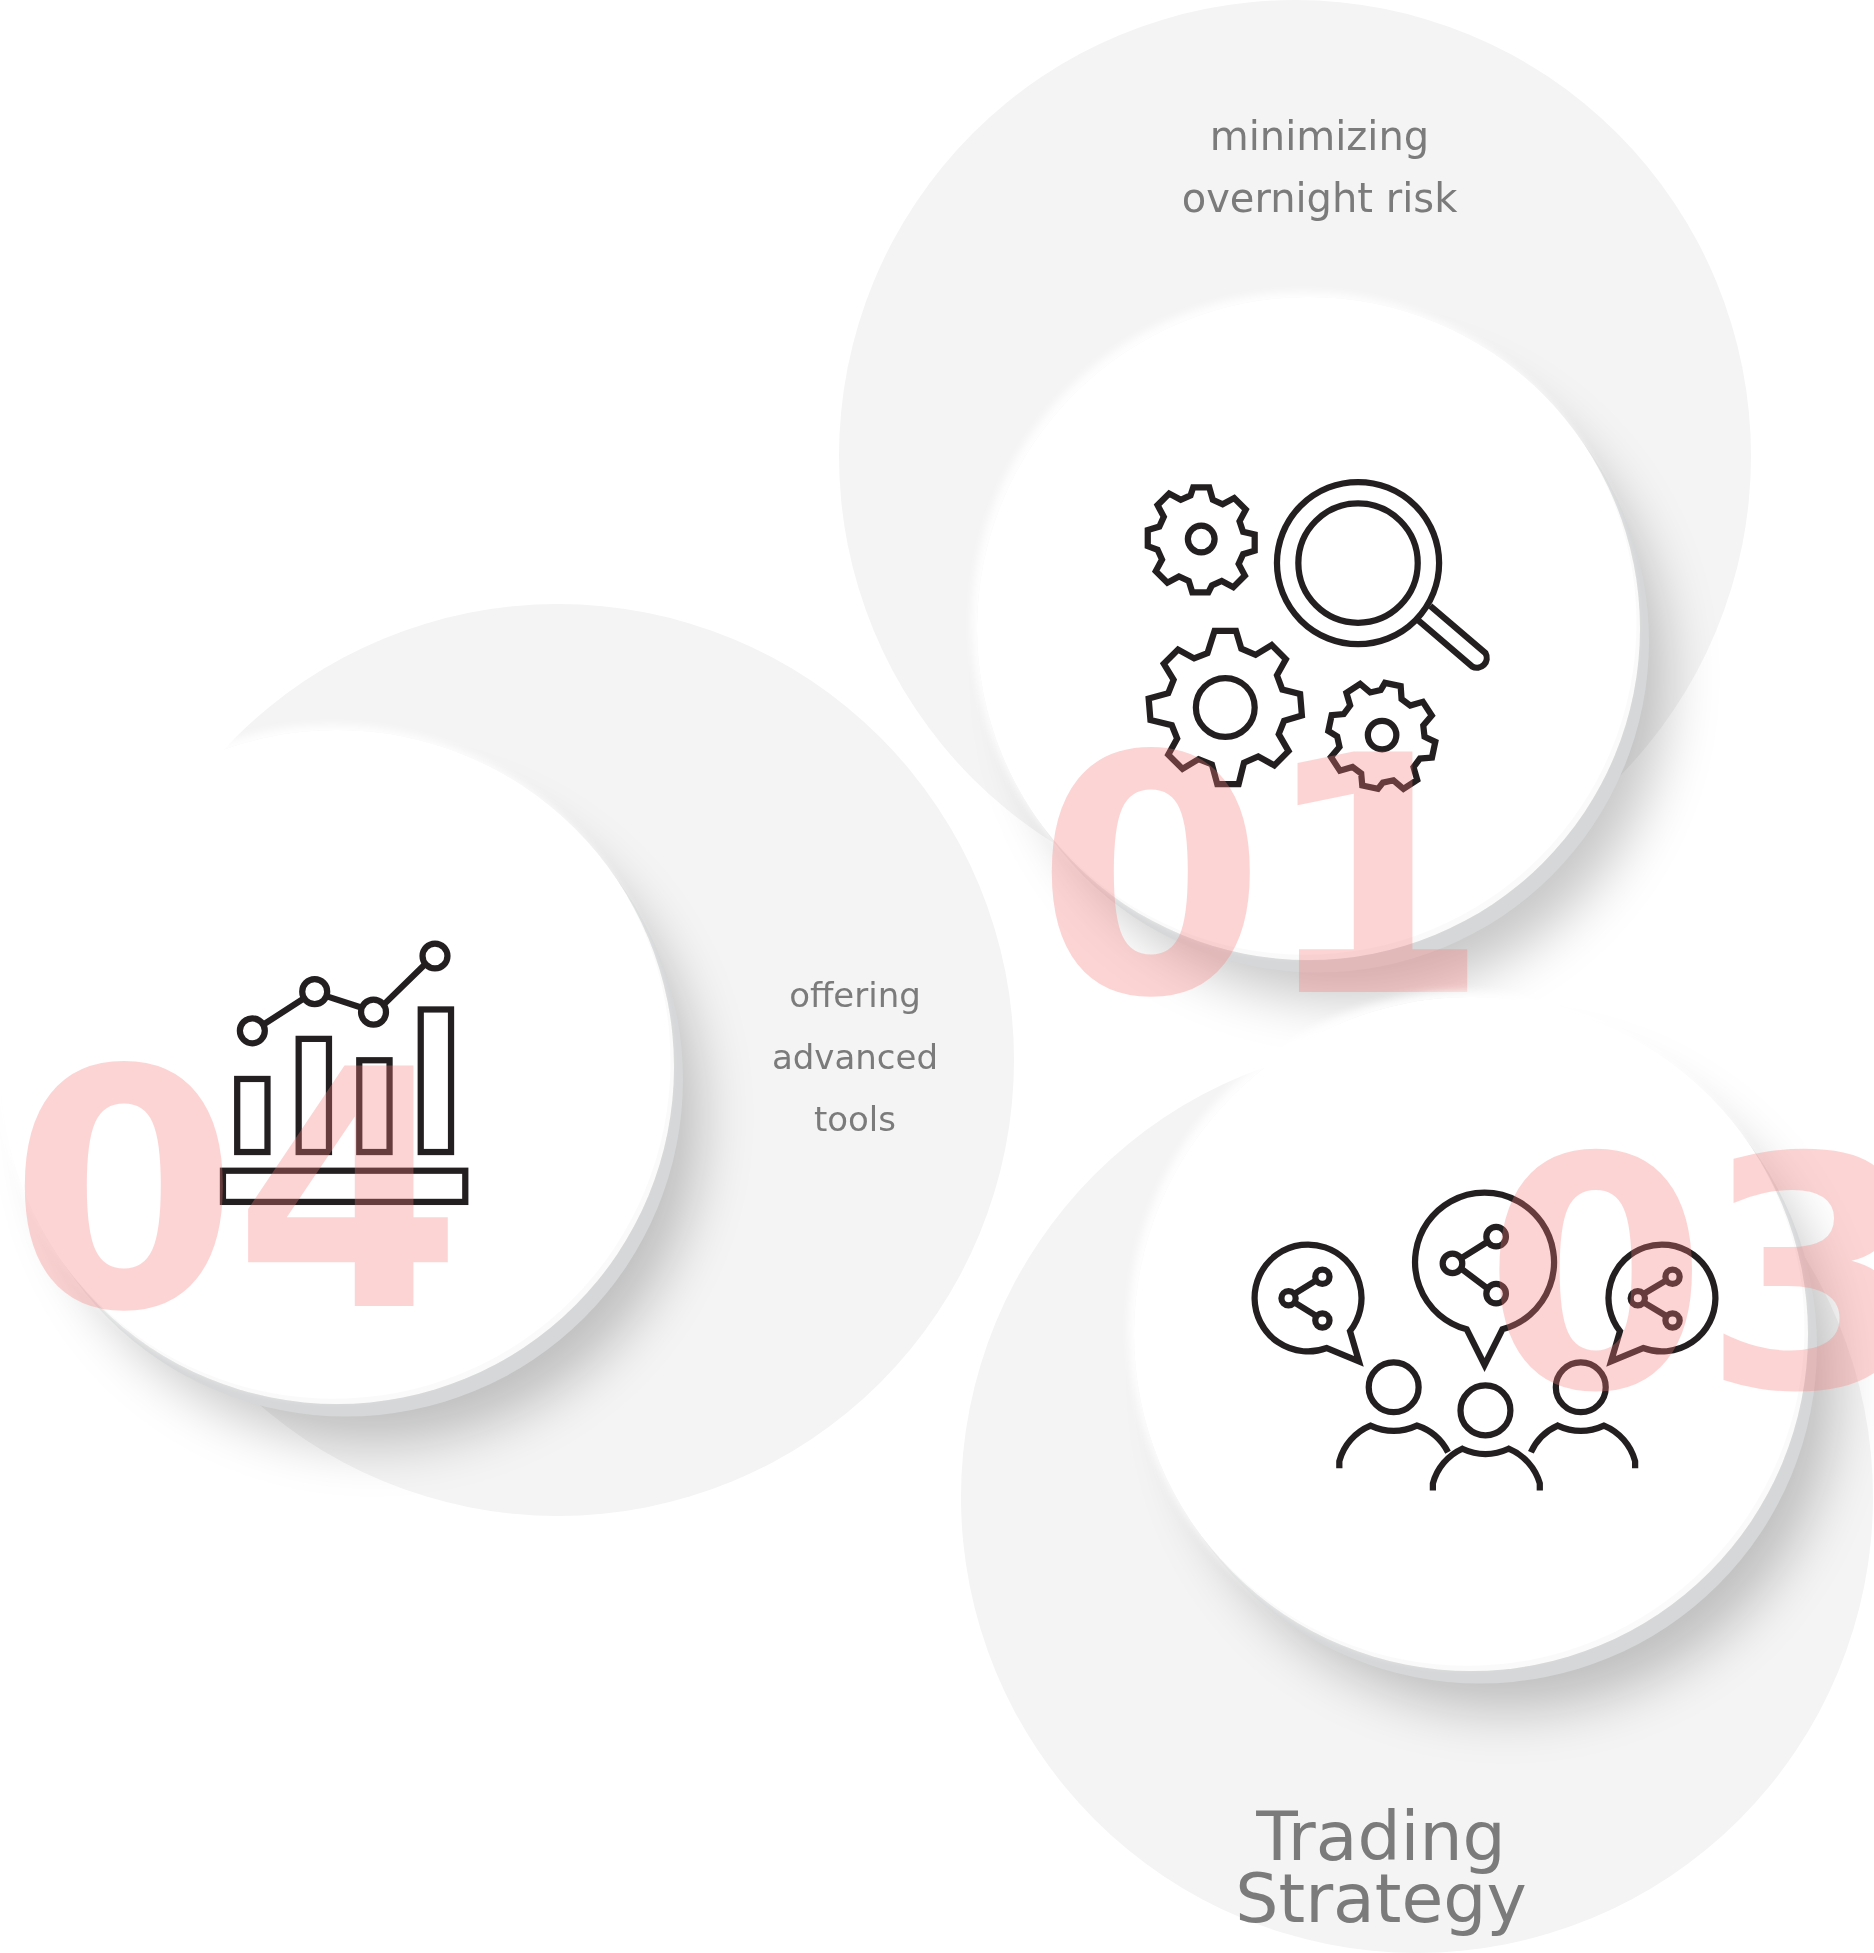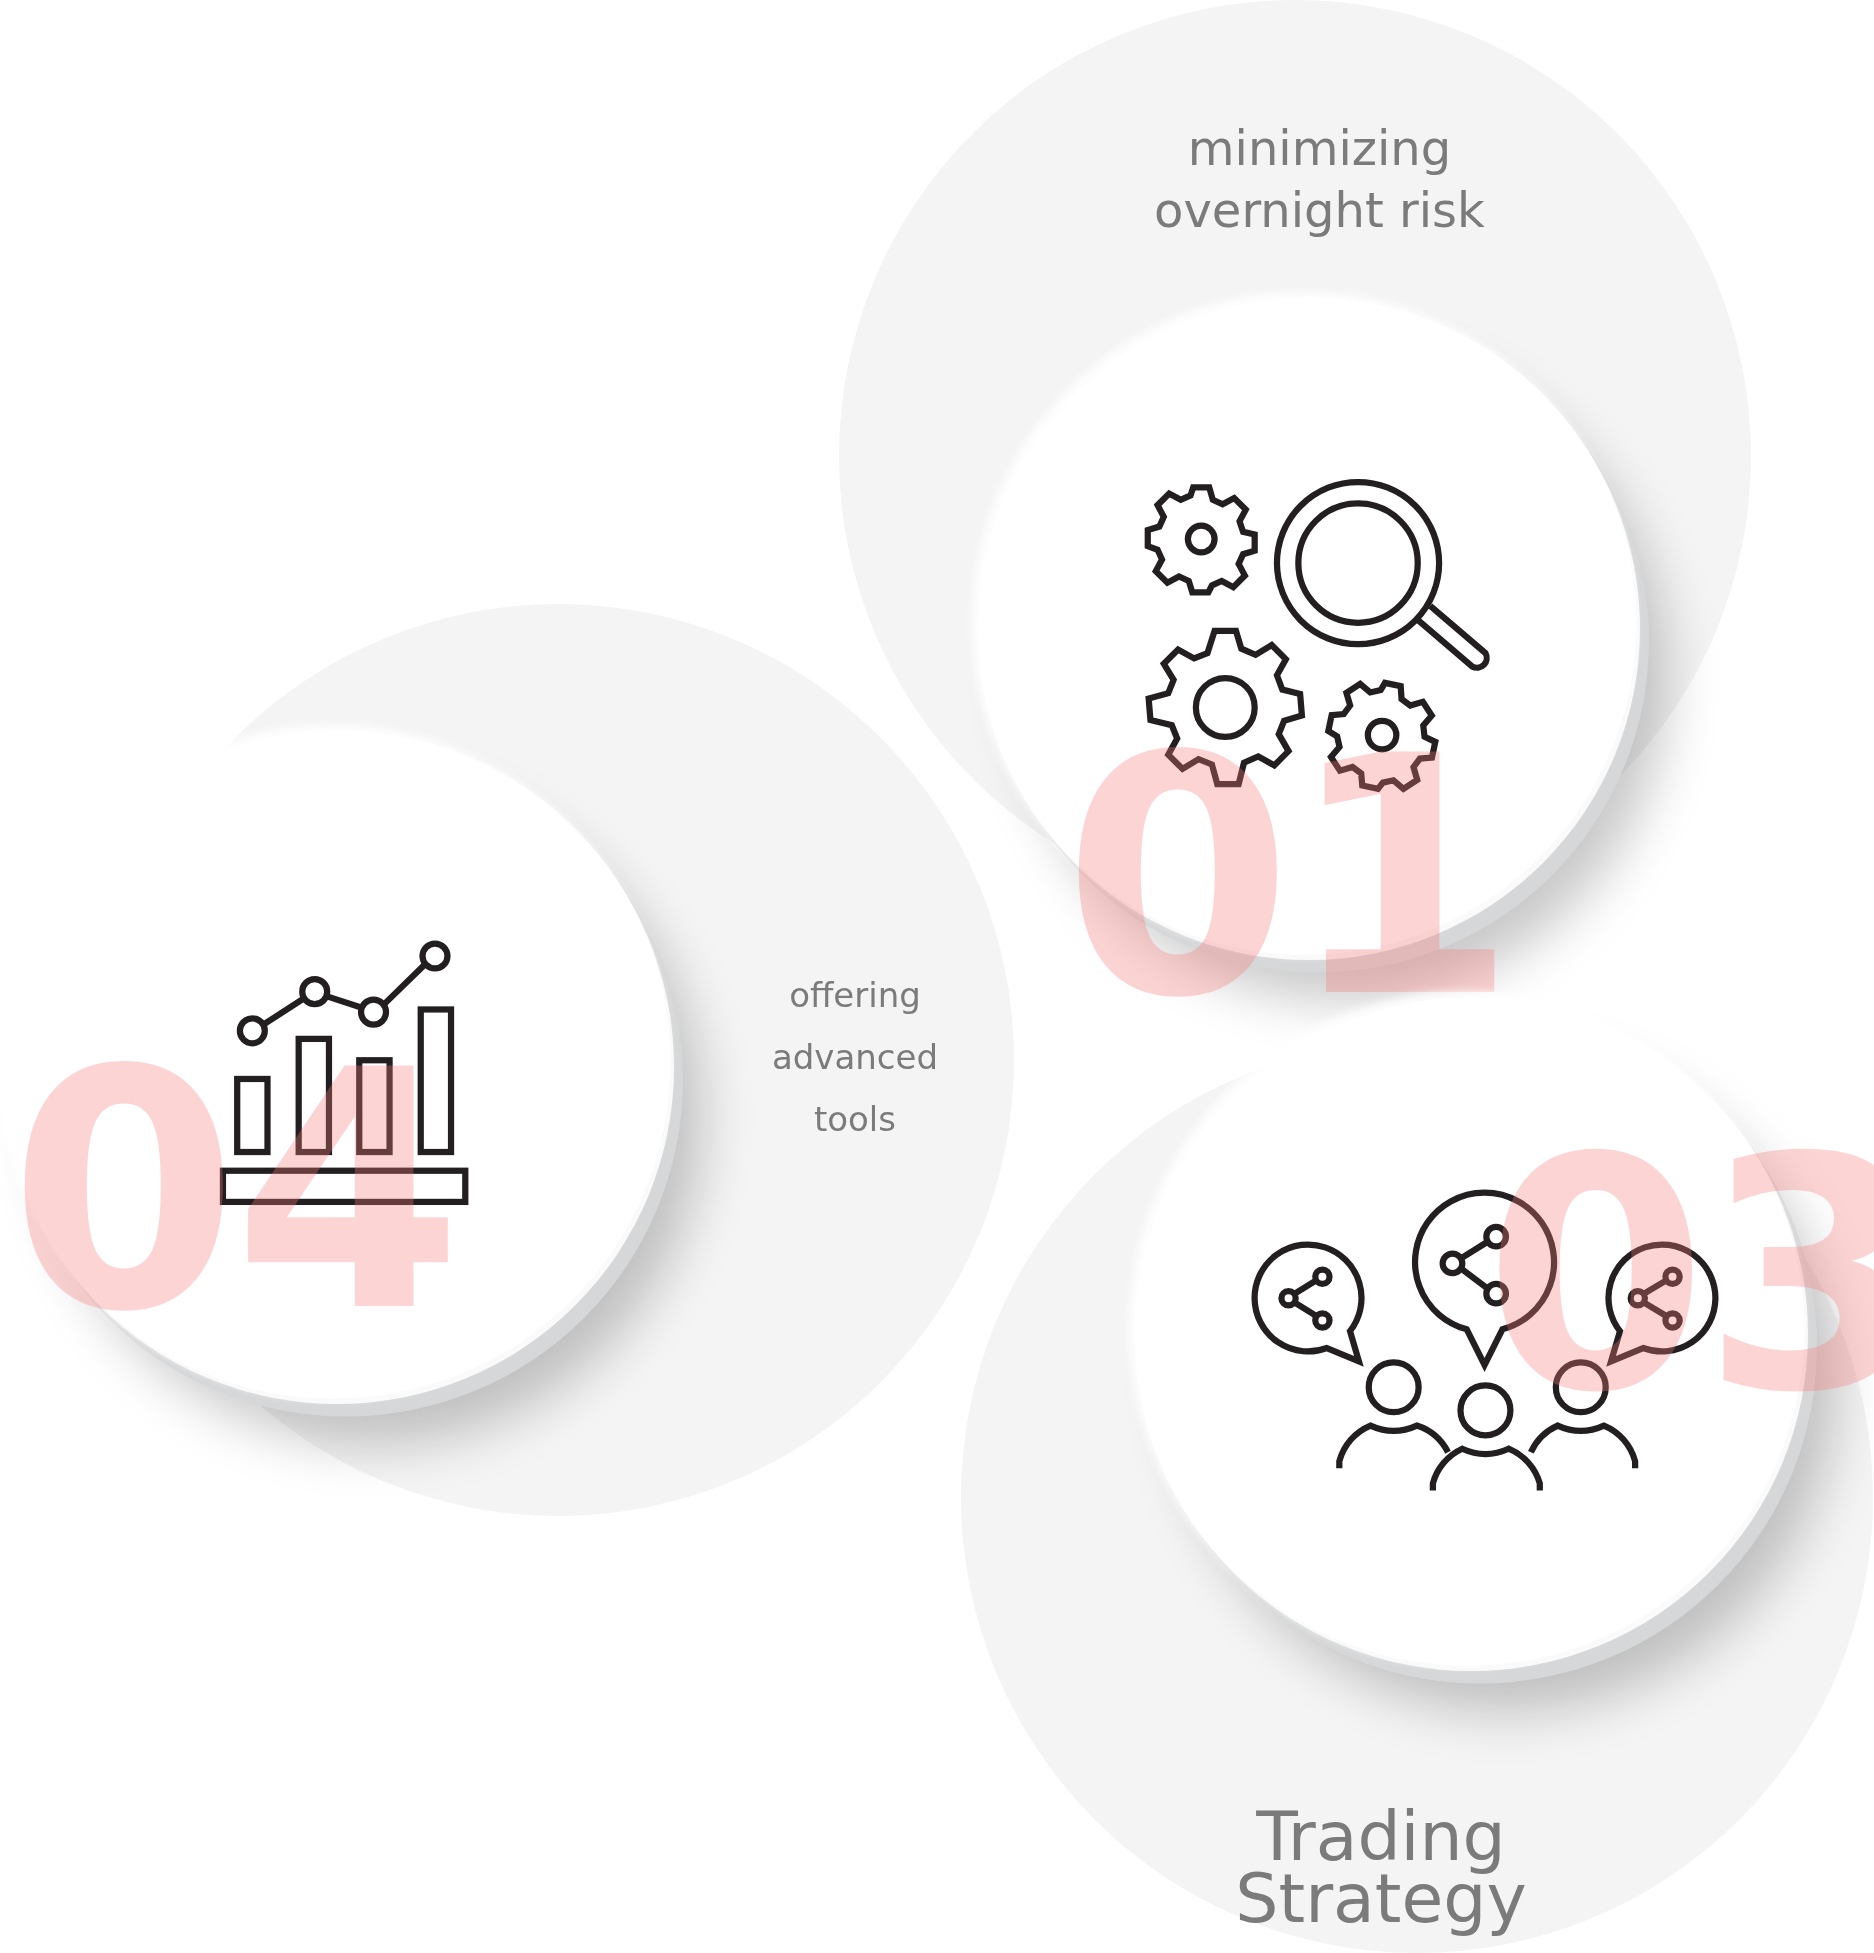--- a/index.html
+++ b/index.html
@@ -21,21 +21,21 @@
   svg.icon { position: absolute; overflow: visible; }
   svg.icon * { fill: none; stroke: #231f20; stroke-width: 7; stroke-linejoin: miter; stroke-linecap: butt; }
 </style>
 </head>
 <body>
 
 <div class="bg-circle" style="left:839px; top:0px; width:912px; height:912px;"></div>
 <div class="bg-circle" style="left:102px; top:604px; width:912px; height:912px;"></div>
 <div class="bg-circle" style="left:961px; top:1041px; width:912px; height:912px;"></div>
 
-<div class="label" style="left:1052px; top:117px; width:535px; font-size:48px; line-height:62px;">minimizing
+<div class="label" style="left:1052px; top:105px; width:535px; font-size:40px; line-height:62px;">minimizing
 overnight risk</div>
 
 <div class="disc" style="left:977px; top:297px; width:663px; height:663px;"></div>
 
 <svg class="icon" style="left:0; top:0;" width="1875" height="1953" viewBox="0 0 2104 2192">
 
   <g transform="translate(1348,605)">
     <path d="M-9,-58 L9,-58 L13,-44 L24,-39 L37,-46 L50,-33 L43,-20 L47,-8 L60,-5 L60,13 L47,17 L42,28 L49,41 L36,54 L23,47 L12,52 L8,60 L-10,60 L-14,47 L-25,42 L-38,49 L-51,36 L-44,23 L-49,12 L-60,8 L-60,-10 L-47,-14 L-42,-25 L-49,-38 L-36,-51 L-23,-44 L-12,-49 Z"></path>
     <circle cx="0" cy="0" r="15"></circle>
   </g>
@@ -50,21 +50,21 @@
     <path d="M-12,-86 L12,-86 L18,-66 L34,-59 L52,-70 L68,-54 L58,-36 L64,-20 L84,-15 L86,9 L66,15 L60,30 L71,49 L55,65 L37,55 L21,62 L15,86 L-9,86 L-15,64 L-30,58 L-48,69 L-64,53 L-54,35 L-60,20 L-84,14 L-86,-10 L-64,-16 L-58,-31 L-69,-49 L-53,-65 L-35,-55 L-20,-61 Z"></path>
     <circle cx="0" cy="0" r="33"></circle>
   </g>
 
   <g transform="translate(1551,825)">
     <path d="M-9,-58 L9,-58 L13,-44 L24,-39 L37,-46 L50,-33 L43,-20 L47,-8 L60,-5 L60,13 L47,17 L42,28 L49,41 L36,54 L23,47 L12,52 L8,60 L-10,60 L-14,47 L-25,42 L-38,49 L-51,36 L-44,23 L-49,12 L-60,8 L-60,-10 L-47,-14 L-42,-25 L-49,-38 L-36,-51 L-23,-44 L-12,-49 Z" transform="rotate(12)"></path>
     <circle cx="0" cy="0" r="16"></circle>
   </g>
 </svg>
 
-<div class="num" style="left:1063px; top:713px; font-size:330px;">01</div>
+<div class="num" style="left:1036px; top:713px; font-size:330px;">01</div>
 
 <div class="disc" style="left:0px; top:730px; width:674px; height:674px;"></div>
 
 <svg class="icon" style="left:0; top:0;" width="1875" height="1953" viewBox="0 0 2104 2192">
   <rect x="250" y="1314" width="272" height="35"></rect>
   <rect x="266" y="1211" width="34" height="82"></rect>
   <rect x="335" y="1166" width="34" height="127"></rect>
   <rect x="403" y="1190" width="34" height="103"></rect>
   <rect x="472" y="1133" width="34" height="160"></rect>
   <path d="M297,1149 L340,1121 M366,1118 L406,1131 M431,1127 L476,1083"></path>

